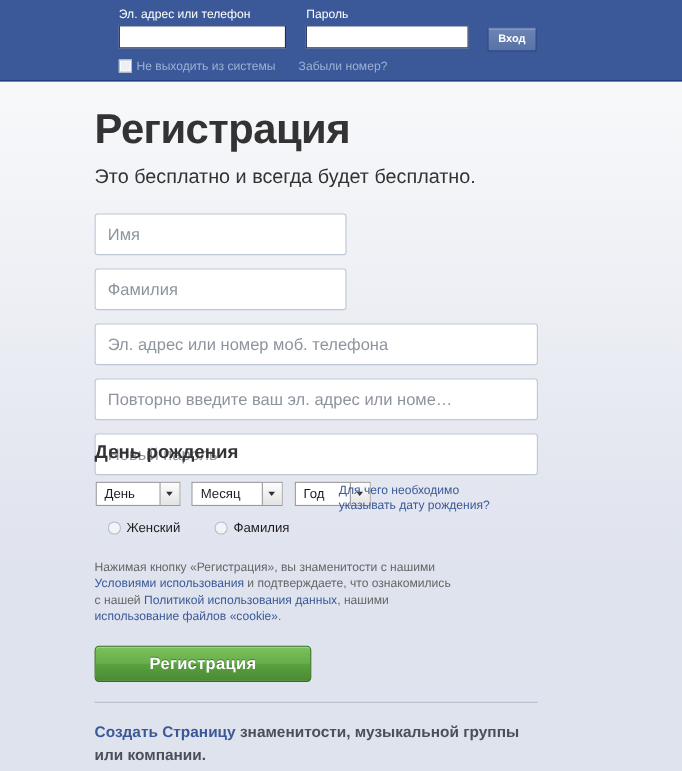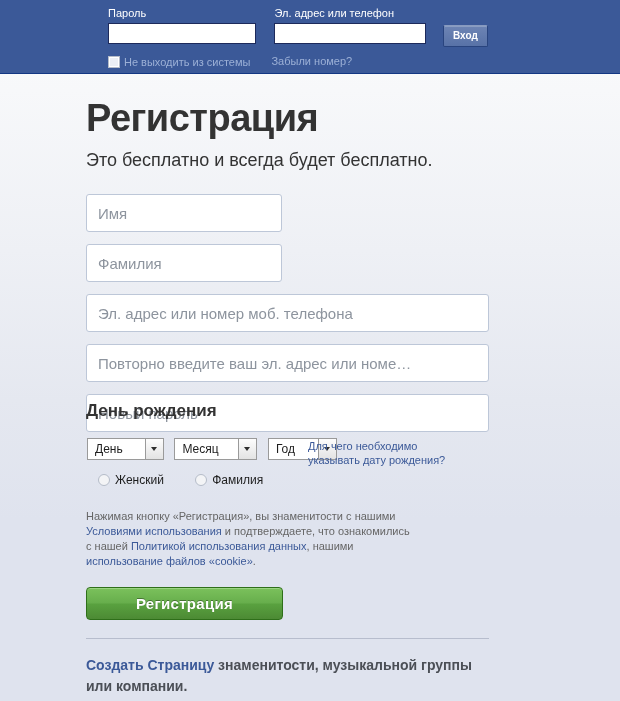--- a/index.html
+++ b/index.html
@@ -155,21 +155,21 @@
     font-size: 15px;
     font-family: "Liberation Sans", sans-serif;
     color: #333333;
     padding: 0 11px;
     margin-bottom: 12px;
     outline: none;
     width: 403px;
   }
   .field::placeholder { color: #8d949e; opacity: 1; }
   .field-half {
-    width: 196px;
+    width: 229px;
     display: inline-block;
     margin-right: 9px;
   }
   .field-half.last { margin-right: 0; }
 
   
   .bday-head {
     position: absolute;
     left: 86px;
     top: 327px;
@@ -315,26 +315,26 @@
   .footer-text a { color: #3b5998; text-decoration: none; cursor: pointer; }
 </style>
 </head>
 <body>
 
 <div class="page">
 
   <div class="topbar">
     <div class="login-row">
       <div class="login-field">
+        <span class="login-label">Эл. адрес или телефон</span>
+        <input class="login-input" type="text" value="" style="">
+      </div>
+      <div class="login-field">
         <span class="login-label">Пароль</span>
         <input class="login-input pw" type="password" value="" style="">
-      </div>
-      <div class="login-field">
-        <span class="login-label">Эл. адрес или телефон</span>
-        <input class="login-input" type="text" value="" style="">
       </div>
     </div>
     <button class="login-btn">Вход</button>
     <div class="subrow">
       <span class="keepme">
         <span class="cbox"></span><span class="keepme-label">Не выходить из системы</span>
       </span>
       <a class="forgot">Забыли номер?</a>
     </div>
   </div>

